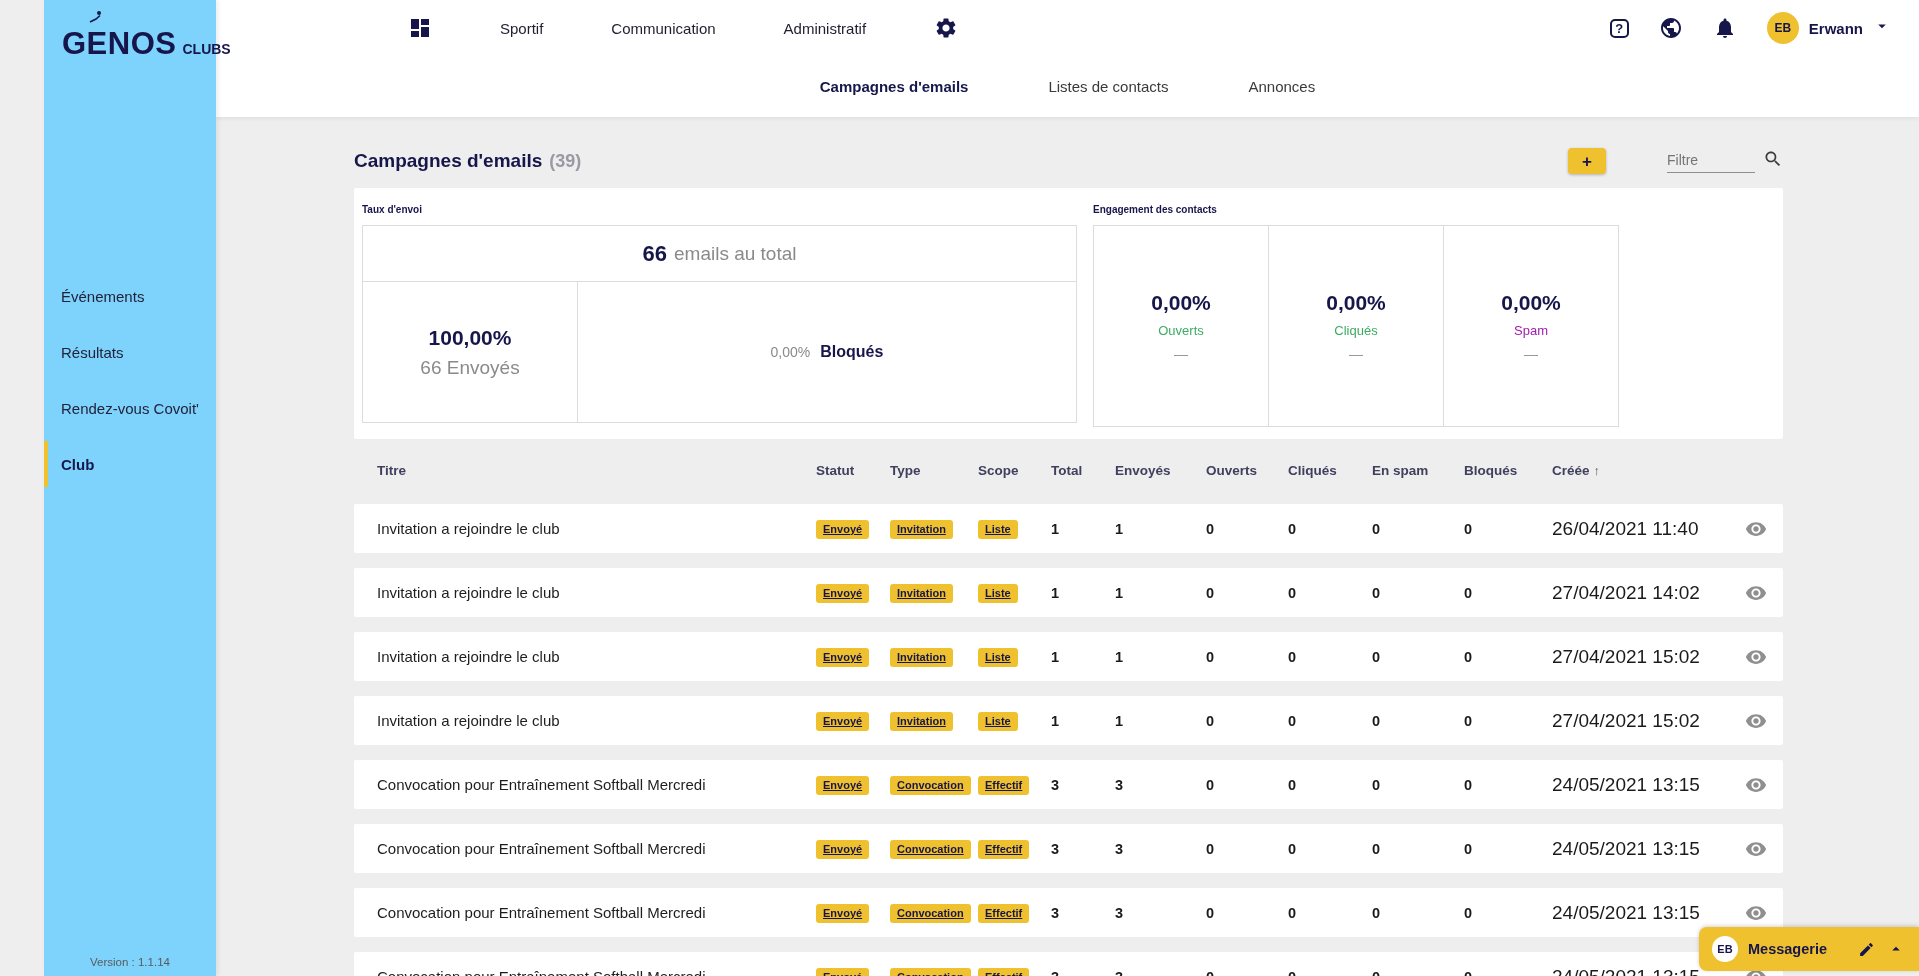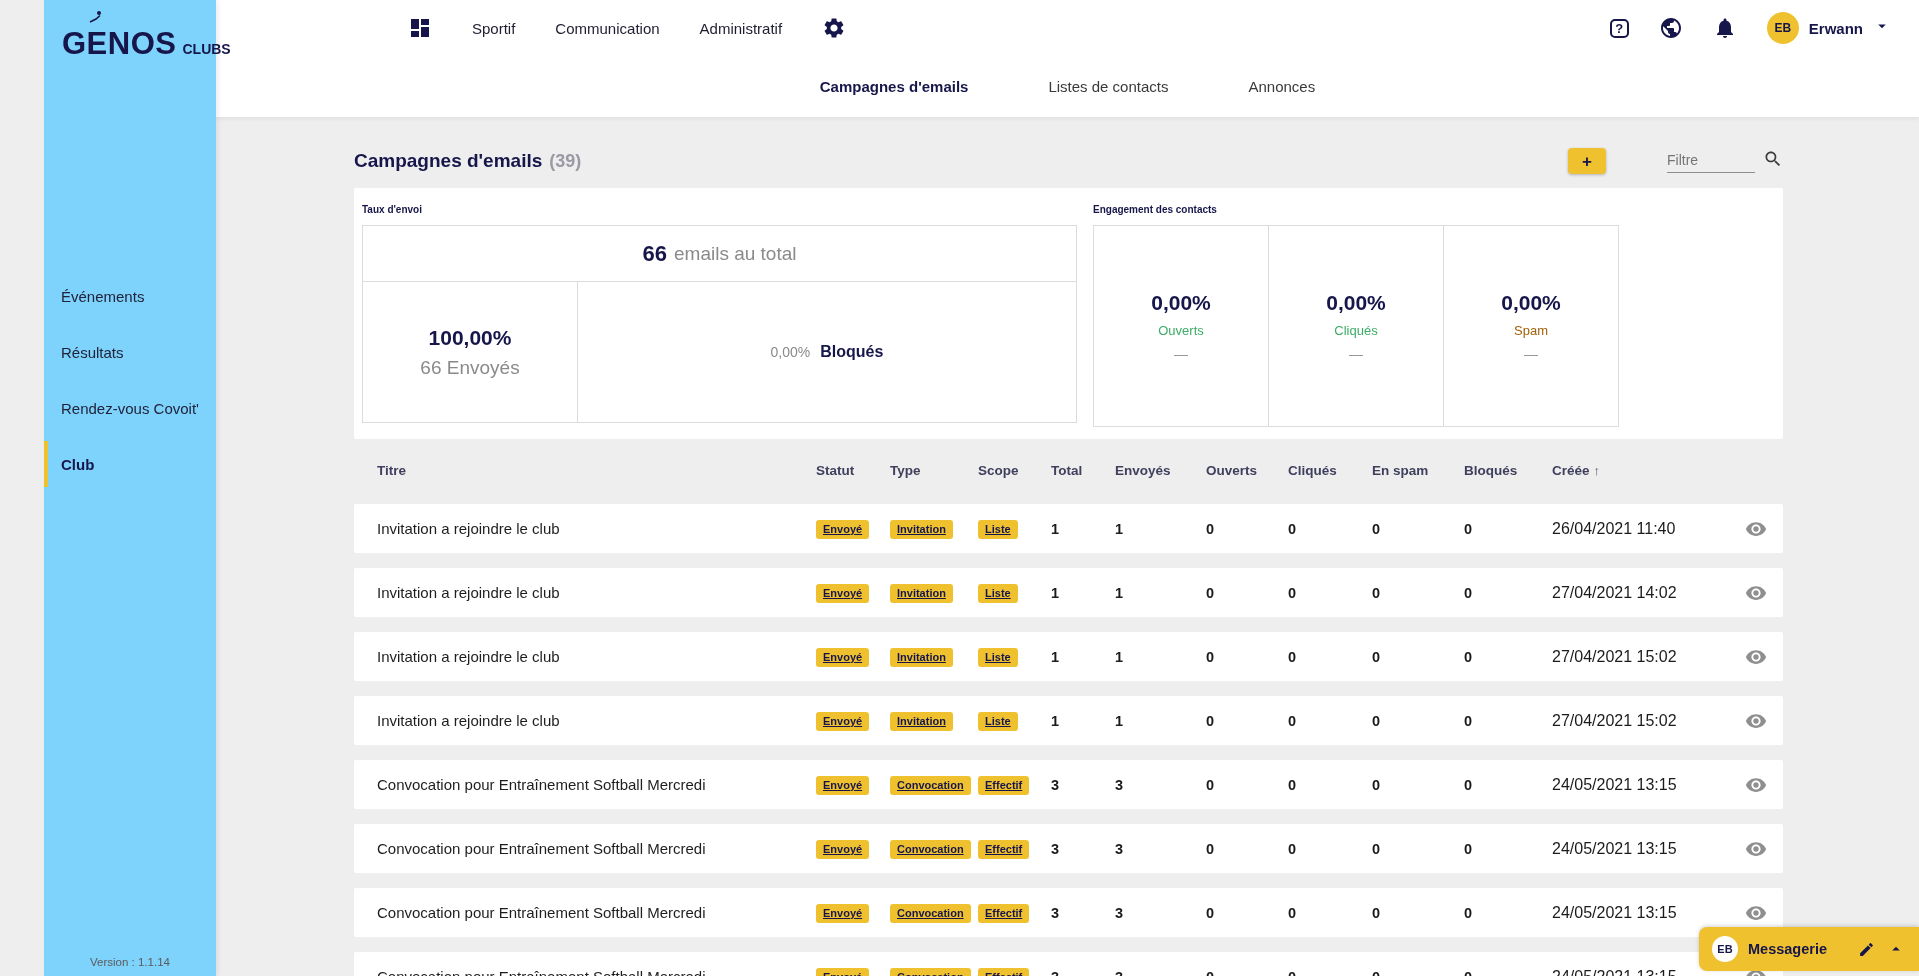--- a/index.html
+++ b/index.html
@@ -28,21 +28,21 @@
   .side-item.active::before { content:""; position:absolute; left:0; top:5px; bottom:5px; width:4px; background:#f0c12e; }
   .version { position:absolute; bottom:8px; width:100%; text-align:center; font-size:11.5px; color:#5b5b5b; }
 
   
   .main { flex:1; min-width:0; display:flex; flex-direction:column; }
   .topbar { background:#ffffff; height:117px; flex-shrink:0; box-shadow:0 2px 4px rgba(0,0,0,.06); position:relative; z-index:5; }
   .topbar-row1 { height:56px; display:flex; align-items:center; padding:0 14px 0 22px; }
   .club { display:flex; align-items:center; gap:12px; width:330px; cursor:pointer; }
   .club-badge { width:30px; height:30px; border-radius:6px; background:#262626; display:flex; align-items:center; justify-content:center; flex-shrink:0; }
   .club-name { font-weight:700; font-size:15px; color:#141414; }
-  .main-nav { display:flex; align-items:center; gap:40px; margin-left:170px; }
+  .main-nav { display:flex; align-items:center; gap:68px; margin-left:170px; }
   .nav-item { font-size:15px; color:#1e1e30; cursor:pointer; }
   .icon-btn { background:none; border:none; cursor:pointer; display:flex; align-items:center; justify-content:center; padding:0; }
   .topbar-right { margin-left:auto; display:flex; align-items:center; gap:30px; padding-right:14px; }
   .help-box { width:19px; height:19px; border:2px solid #16164b; border-radius:5px; display:flex; align-items:center; justify-content:center; font-size:13px; font-weight:700; color:#16164b; }
   .avatar { width:32px; height:32px; border-radius:50%; background:#f0c12e; color:#16164b; font-size:12px; font-weight:700; display:flex; align-items:center; justify-content:center; }
   .user-group { display:flex; align-items:center; gap:10px; cursor:pointer; }
   .user-name { font-size:15px; font-weight:700; color:#16164b; }
   .topbar-row2 { height:61px; display:flex; align-items:center; justify-content:center; gap:80px; }
   .subnav-item { font-size:15px; color:#3a3a3a; cursor:pointer; }
   .subnav-item.active { font-weight:700; color:#16164b; }
@@ -91,21 +91,21 @@
   }
   .thead { padding-top:24px; padding-bottom:26px; }
   .th { font-size:13.5px; font-weight:700; color:#40405e; cursor:pointer; white-space:nowrap; }
   .sort-arrow { color:#55556e; font-size:13px; margin-left:4px; }
   .trow { background:#fff; height:49px; margin-bottom:15px; border-radius:2px; cursor:pointer; }
   .td { white-space:nowrap; overflow:hidden; }
   .td-title { font-size:15px; color:#1e1e1e; }
   .badge { display:inline-block; background:#f0c12e; color:#16164b; font-size:11px; font-weight:700;
     padding:4px 7px; border-radius:3px; line-height:1;text-decoration:underline; }
   .num { font-size:14.5px; font-weight:700; color:#1b1b1b; }
-  .date { font-size:16px; color:#1b1b1b; }
+  .date { font-size:19px; color:#1b1b1b; }
   .td-action { display:flex; justify-content:flex-end; }
   .eye-btn { background:none; border:none; cursor:pointer; padding:0; display:flex; }
 
   
   .messagerie { position:absolute; right:0; bottom:5px; width:220px; height:44px; background:#f0c12e;
     border-radius:8px 0 0 8px; display:flex; align-items:center; gap:10px; padding:0 14px 0 13px;
     z-index:20; cursor:pointer; box-shadow:0 -1px 4px rgba(0,0,0,.18); }
   .msg-avatar { width:26px; height:26px; border-radius:50%; background:#fff; color:#16164b;
     font-size:11px; font-weight:700; display:flex; align-items:center; justify-content:center; flex-shrink:0; }
   .msg-label { font-size:14.5px; font-weight:700; color:#16164b; }
@@ -239,21 +239,21 @@
                 <div class="eng-label" style="color:#3CAB64">Ouverts</div>
                 <div class="eng-dash">—</div>
               </div>
               <div class="eng-cell">
                 <div class="eng-value">0,00%</div>
                 <div class="eng-label" style="color:#3CAB64">Cliqués</div>
                 <div class="eng-dash">—</div>
               </div>
               <div class="eng-cell">
                 <div class="eng-value">0,00%</div>
-                <div class="eng-label" style="color:#a16207">Spam</div>
+                <div class="eng-label" style="color:#a21caf">Spam</div>
                 <div class="eng-dash">—</div>
               </div>
             </div>
         </div>
       </section>
 
       <section class="table">
         <div class="thead" id="thead">
             <div class="th">Titre</div>
             <div class="th">Statut</div>

